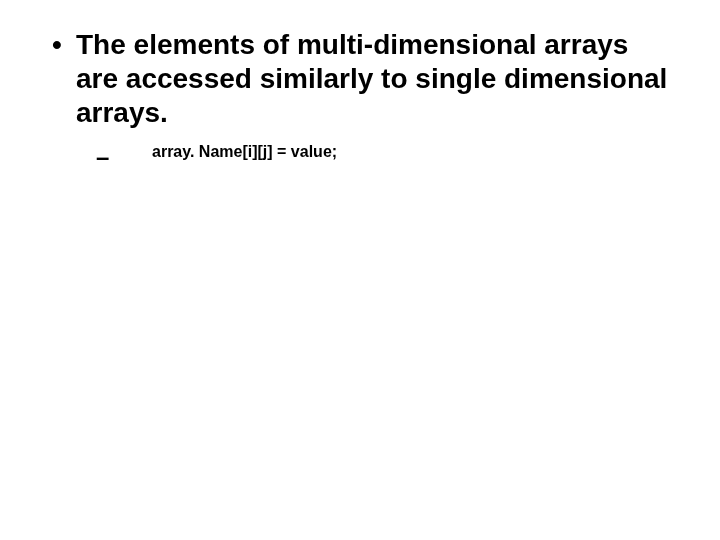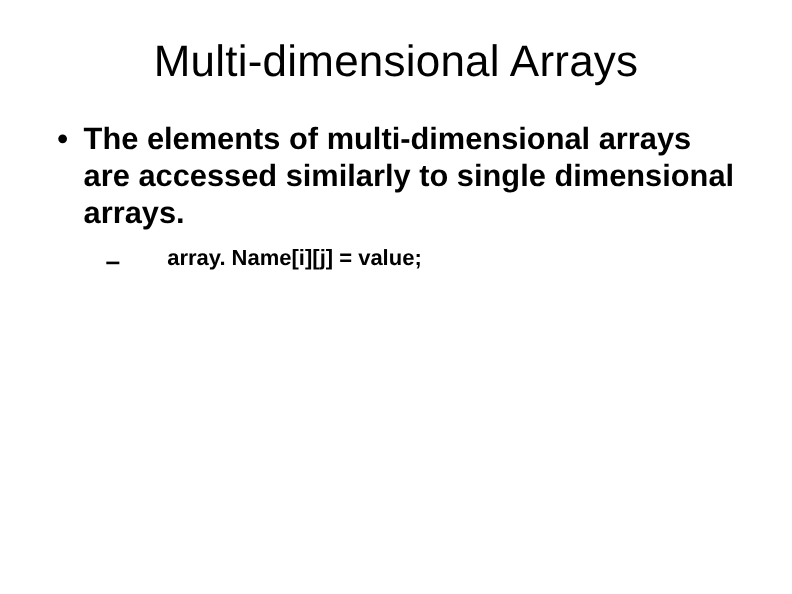--- a/index.html
+++ b/index.html
@@ -6,27 +6,26 @@
     html, body { width: 720px; height: 540px; background: #fff; font-family: Arial, Helvetica, sans-serif; color: #000; }
     .slide { width: 720px; height: 540px; position: relative; padding: 28px 48px 0 48px; }
     .title { font-size: 40px; font-weight: 400; text-align: center; margin-top: 6px; margin-bottom: 30px; letter-spacing: 0.2px; }
     .level1 { list-style: none; padding-left: 0; }
     .level1 > li { position: relative; padding-left: 28px; font-size: 28px; line-height: 1.22; margin-bottom: 14px; font-weight: bold; }
     .level1 > li::before { content: "•"; position: absolute; left: 4px; top: 0; font-size: 28px; }
     .level2 { list-style: none; padding-left: 0; margin-top: 12px; }
     .level2 > li { position: relative; padding-left: 28px; font-size: 24px; line-height: 1.22; margin-bottom: 12px; margin-left: 16px;}
     .level2 > li::before { content: "–"; position: absolute; left: 4px; top: 0; font-size: 24px; }
     .level3 { list-style: none; padding-left: 0; margin-top: 10px; }
-    .level3 > li { font-size: 20px; line-height: 1.22; margin-left: 32px; }
+    .level3 > li { font-size: 16px; line-height: 1.22; margin-left: 32px; }
   </style>
 </head>
 <body>
 
 <div class="slide">
-  <h1 class="title">Multi-dimensional Arrays</h1>
   <ul class="level1">
     <li>
       <span>The elements of multi-dimensional arrays are accessed similarly to single dimensional arrays.</span>
       <ul class="level2">
         <li>
           <ul class="level3">
             <li>
               <span>array. Name[i][j] = value;</span>
             </li>
           </ul>

